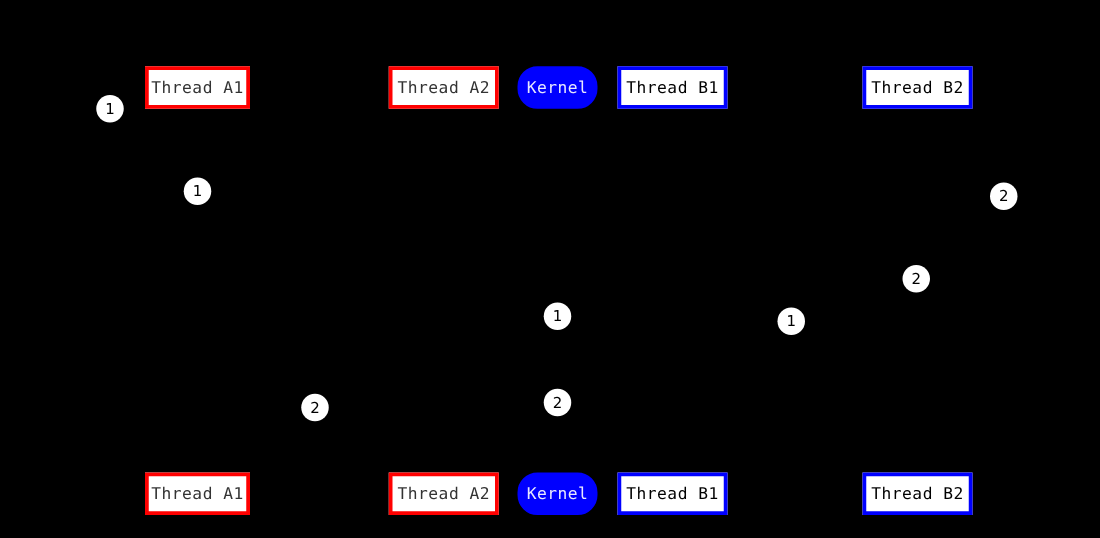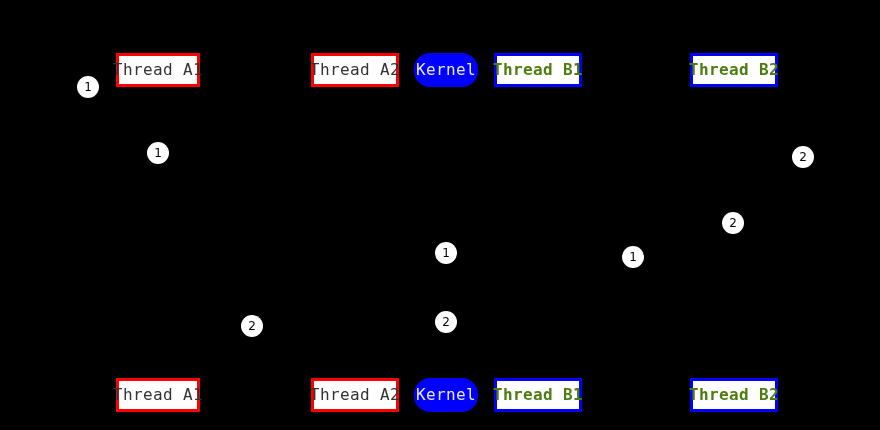--- a/index.html
+++ b/index.html
@@ -19,33 +19,32 @@
   .participant {
     position: absolute;
     box-sizing: border-box;
     display: flex;
     align-items: center;
     justify-content: center;
     background: #ffffff;
     border-style: solid;
     border-width: 3px;
     font-family: "DejaVu Sans Mono", "Liberation Mono", monospace;
-    font-size: 16px;
+    font-size: 13px;
     letter-spacing: 0.4px;
     white-space: nowrap;
     line-height: 1;
   }
   .participant.red {
     border-color: #ff0000;
     color: #333333;
   }
   .participant.blue {
     border-color: #0000ff;
-    color: #4d7c0f;
-    font-weight: bold;
+    color: #000000;
   }
   .participant.kernel {
     background: #0000ff;
     border-color: #0000ff;
     color: #e8e8ff;
     border-radius: 16px;
   }
   
   .lifeline {
     position: absolute;

